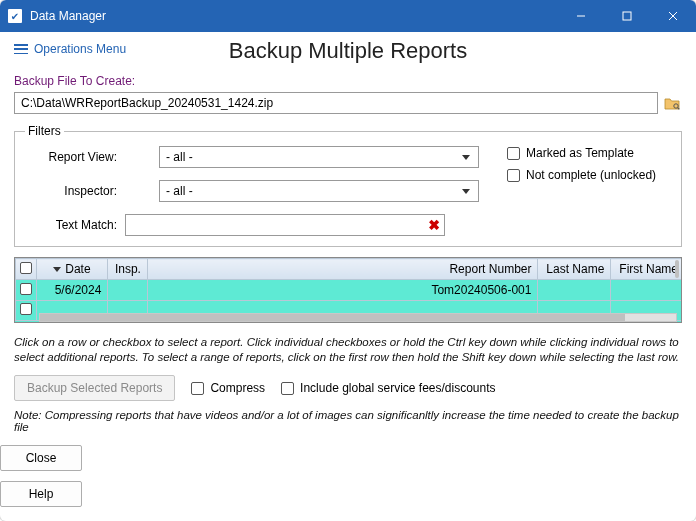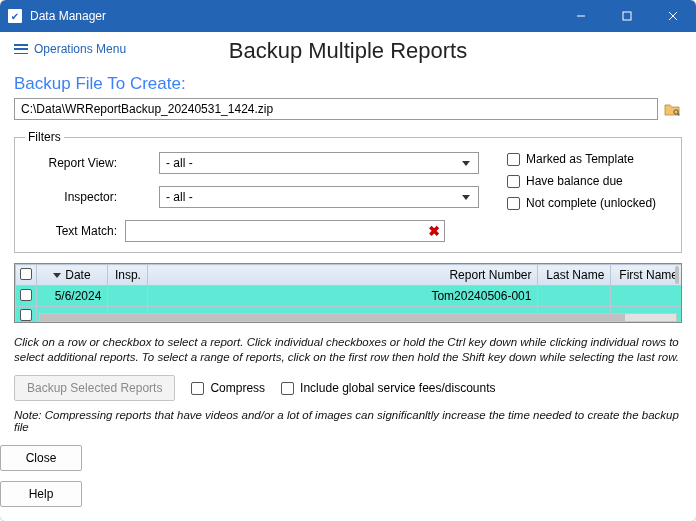--- a/index.html
+++ b/index.html
@@ -92,21 +92,21 @@
     position: absolute;
     left: 0;
     right: 0;
     text-align: center;
     font-size: 22px;
     color: #222;
     pointer-events: none;
     top: -4px;
   }
 
-  .label-line { font-size: 17px; margin: 6px 0 4px 0; color: #3b82f6; }
+  .label-line { font-size: 12px; margin: 6px 0 4px 0; color: #701a75; }
 
   .path-row {
     display: flex;
     align-items: center;
     gap: 4px;
     margin-bottom: 10px;
   }
   .path-input {
     flex: 1;
     height: 22px;
@@ -411,24 +411,20 @@
           <div class="textmatch">
             <input type="text" value="" style="">
             <div class="clear">✖</div>
           </div>
         </div>
       </div>
       <div class="right-checks">
         <label class="chk">
           <span class="box"></span>
           <span>Marked as Template</span>
-        </label>
-        <label class="chk">
-          <span class="box"></span>
-          <span>Have balance due</span>
         </label>
         <label class="chk">
           <span class="box"></span>
           <span>Not complete (unlocked)</span>
         </label>
       </div>
     </div>
   </fieldset>
 
   <div class="grid-wrap">

